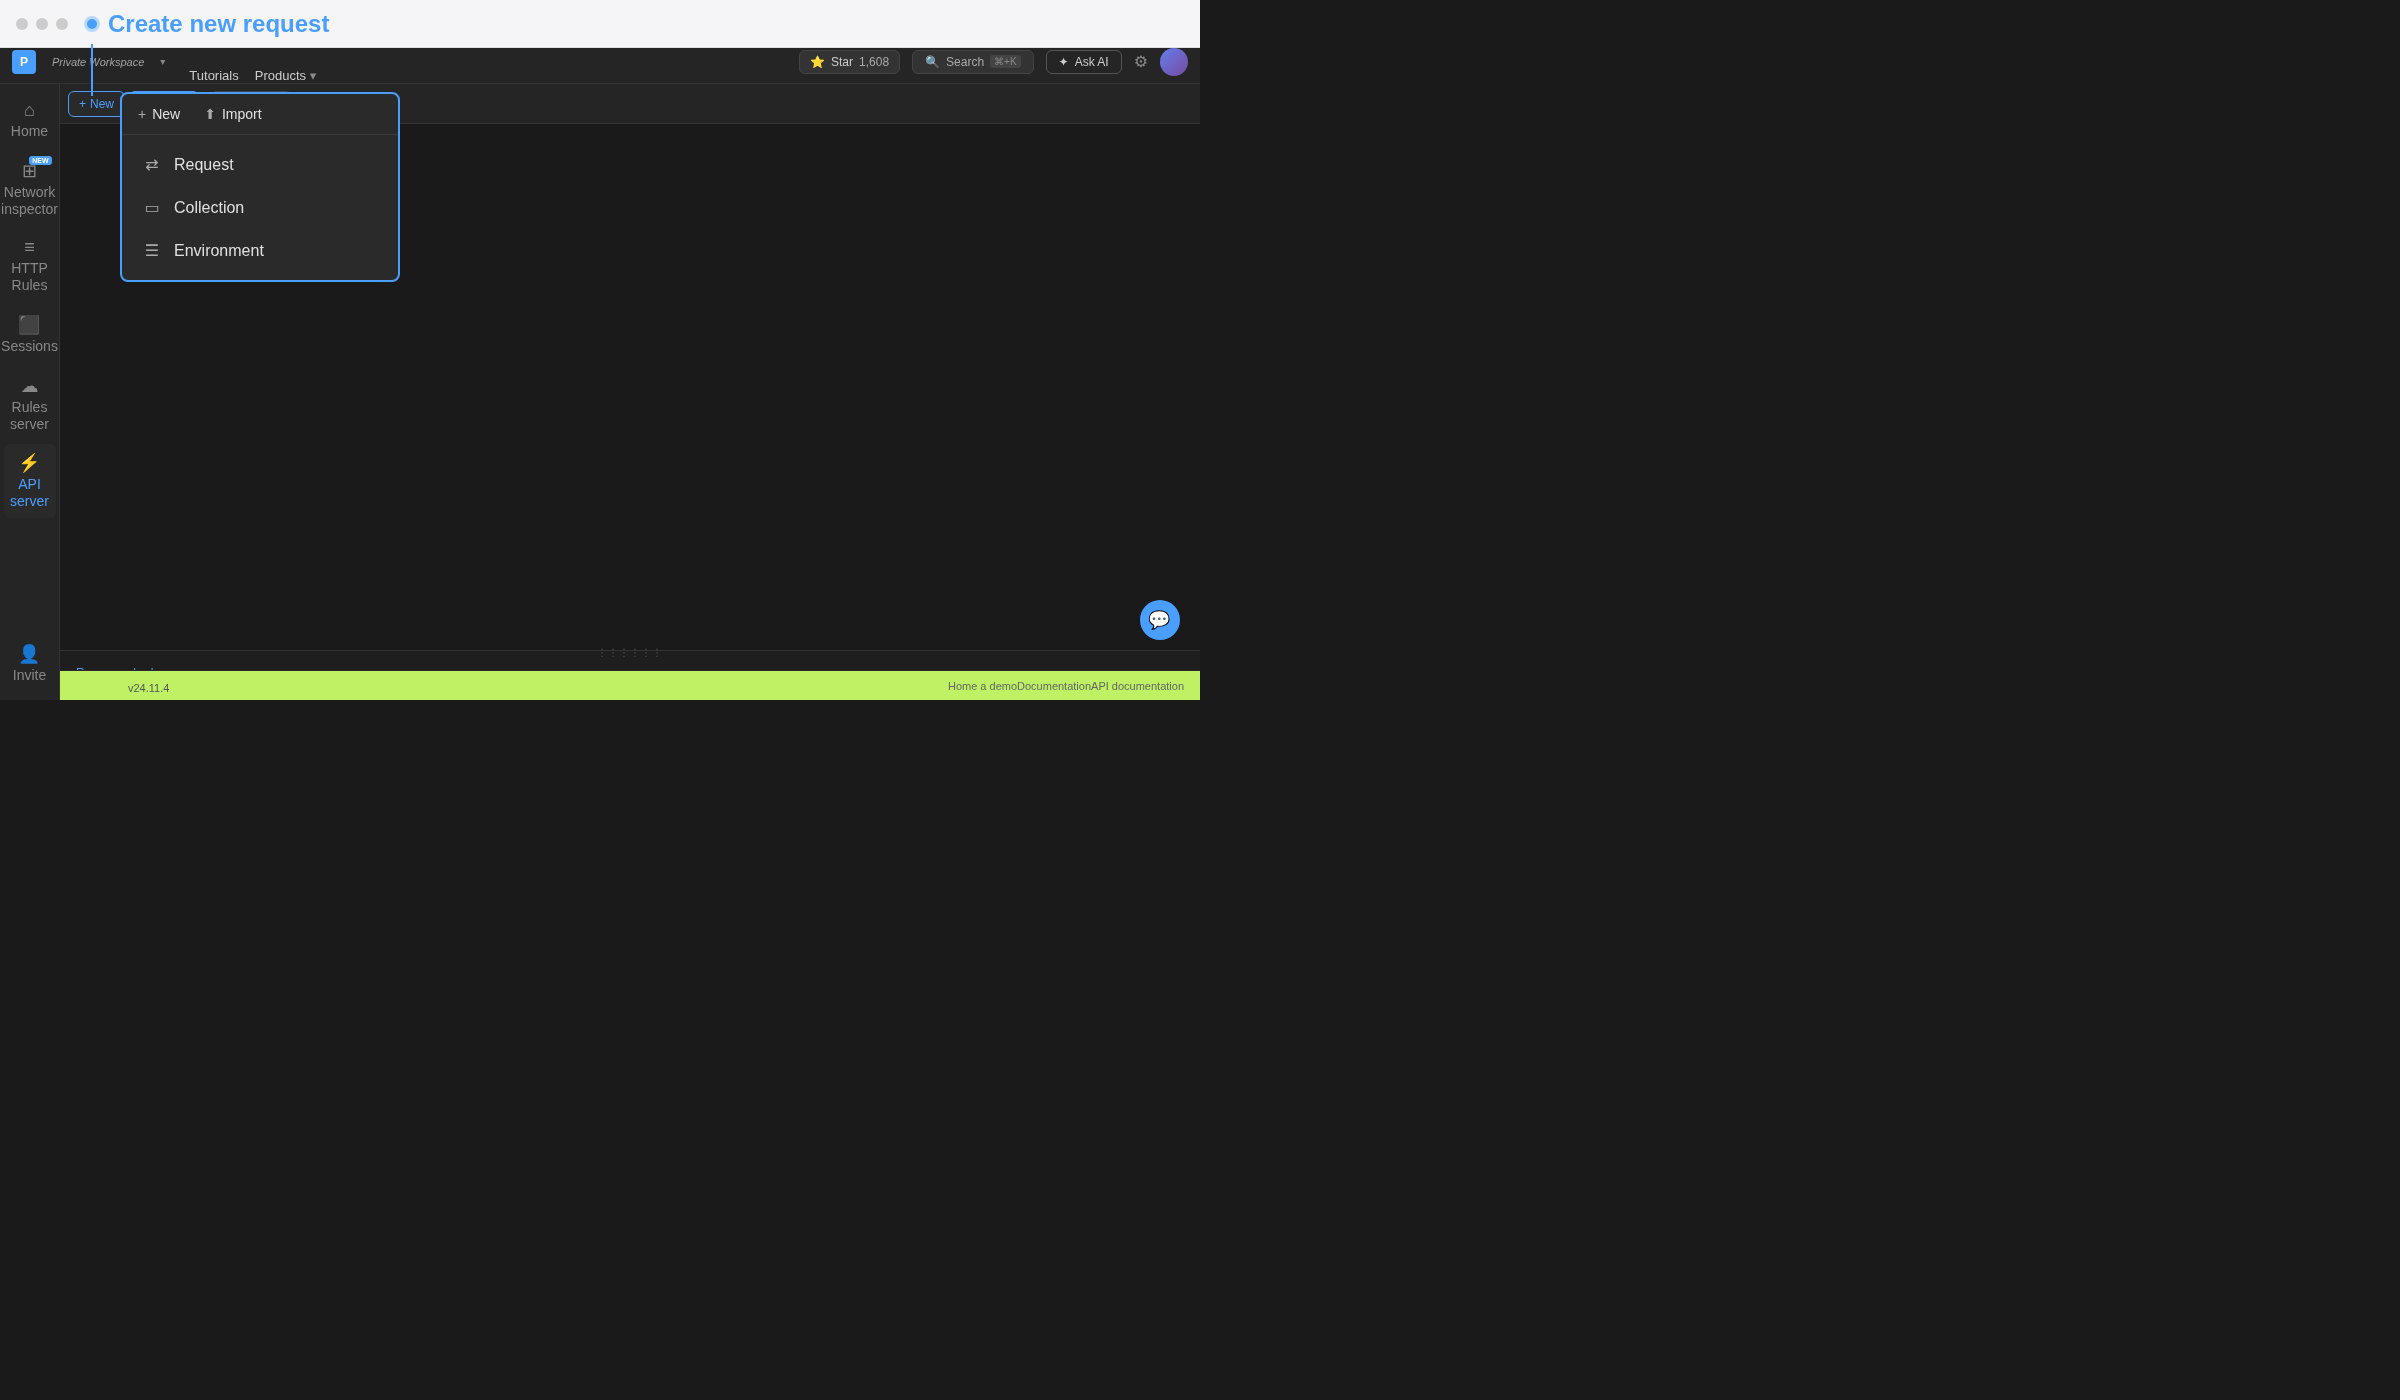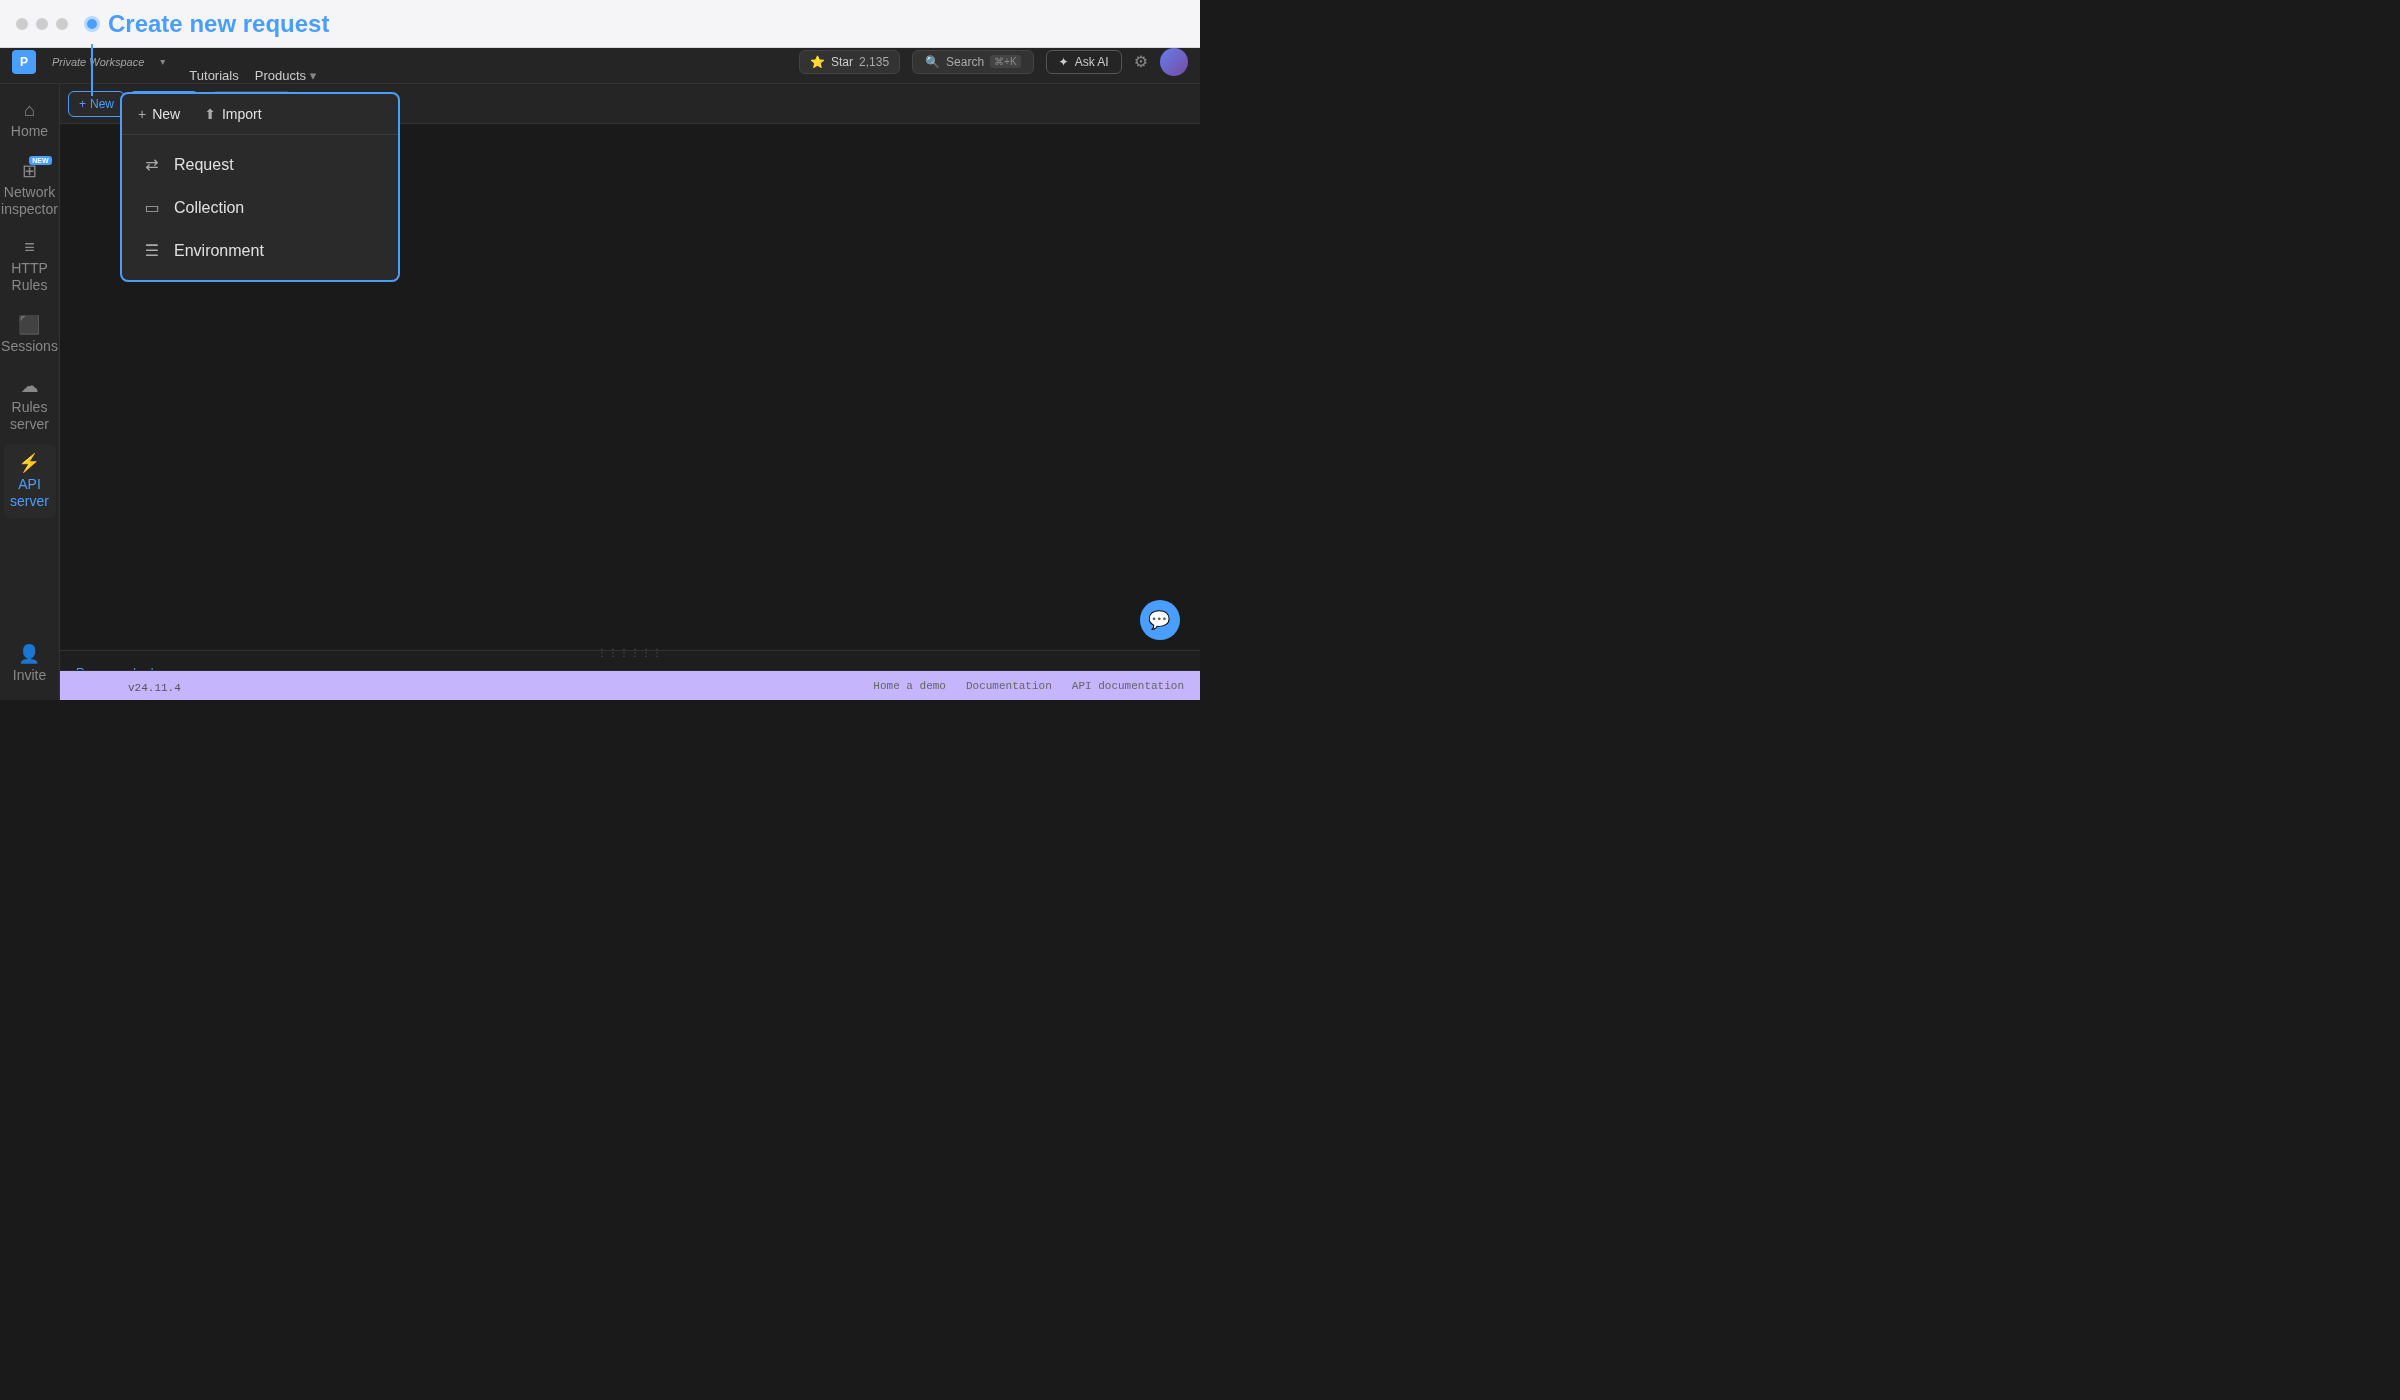--- a/index.html
+++ b/index.html
@@ -388,28 +388,26 @@
       color: #555;
       font-size: 10px;
       letter-spacing: 1px;
     }
     .bottom-right-bar {
       position: absolute;
       bottom: 0;
       right: 0;
       left: 0;
       height: 30px;
-      background: #c4b5fd;
+      background: #bef264;
       border-top: 1px solid #2a2a2a;
       display: flex;
       align-items: center;
       justify-content: flex-end;
       padding: 0 16px;
-      gap: 20px;
-      font-family: Liberation Mono, monospace;
     }
     .footer-link {
       color: #666;
       font-size: 11px;
       cursor: pointer;
     }
     .version-text {
       position: absolute;
       bottom: 6px;
       left: 68px;
@@ -468,21 +466,21 @@
     <span class="workspace-name">Private Workspace</span>
     <span class="workspace-chevron">▾</span>
     <div class="header-nav">
       <span class="header-nav-item">Tutorials</span>
       <span class="header-nav-item has-chevron">Products</span>
     </div>
     <div class="header-right">
       <div class="star-btn">
         <span>⭐</span>
         <span>Star</span>
-        <span class="star-count">2,135</span>
+        <span class="star-count">1,608</span>
       </div>
       <div class="search-btn">
         <span>🔍</span>
         <span>Search</span>
         <span class="kbd">⌘+K</span>
       </div>
       <div class="ask-ai-btn">
         <span>✦</span>
         <span>Ask AI</span>
       </div>

